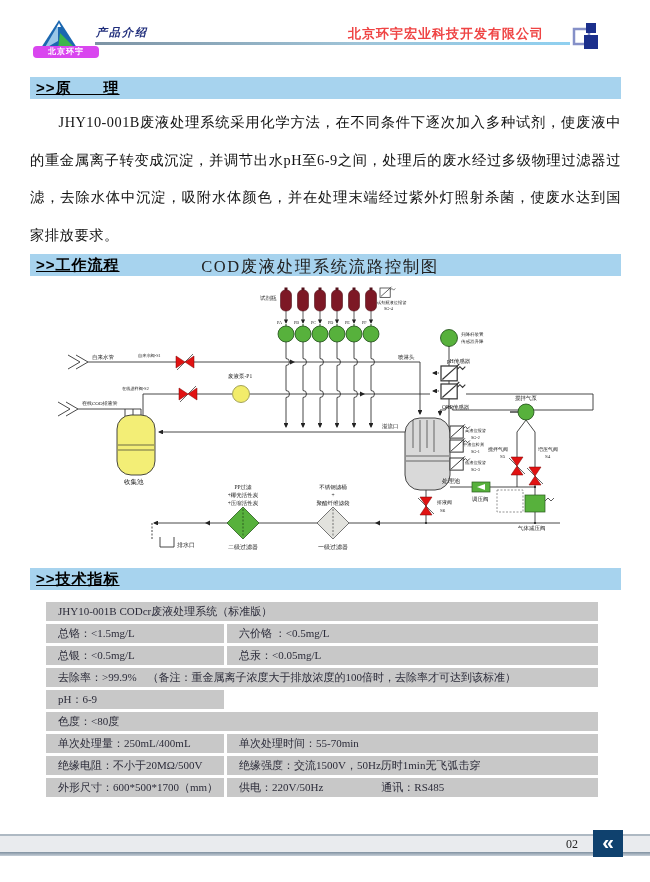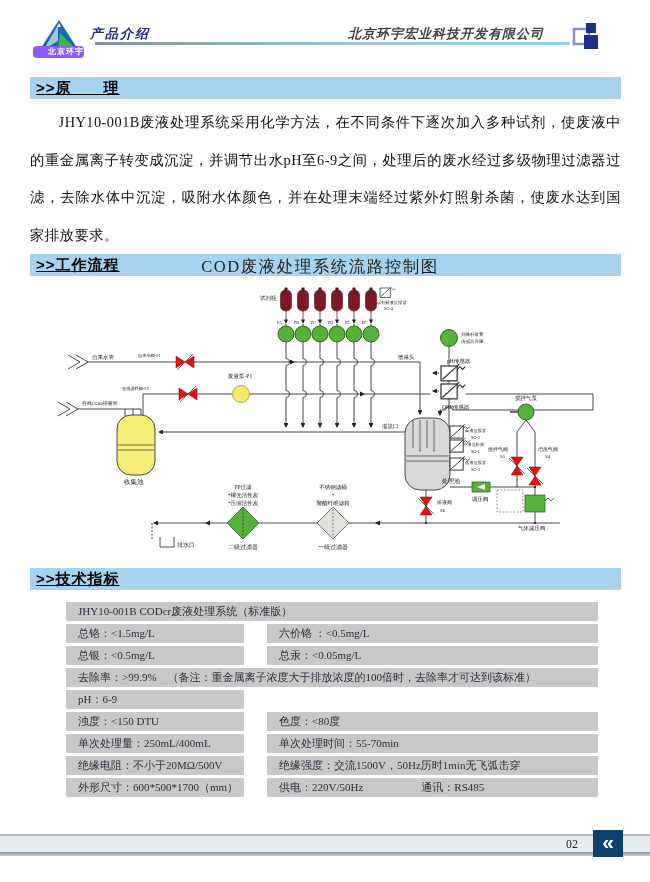--- a/index.html
+++ b/index.html
@@ -1,41 +1,41 @@
 <!DOCTYPE html>
 <html><head>
 <meta charset="utf-8">
 <style>
   html,body{margin:0;padding:0;}
   body{width:650px;height:882px;position:relative;background:#fdfdfd;font-family:"Liberation Sans",sans-serif;}
   .page{position:absolute;left:0;top:0;width:650px;height:882px;background:#ffffff;outline:1px solid #e3e3e3;overflow:hidden;}
   
   .logo{position:absolute;left:36px;top:13px;width:46px;height:46px;}
-  .logo-badge{position:absolute;left:33px;top:46px;width:51px;height:12px;background:#8b5cf6;border-radius:4px;color:#fff;
-    font-size:8px;font-weight:bold;text-align:right;line-height:12px;letter-spacing:1px;}
-  .doc-type{position:absolute;left:90px;top:25px;font-family:"Liberation Serif",serif;font-style:italic;font-weight:bold;
-    font-size:13px;color:#1f2d7b;letter-spacing:2px;}
-  .company{position:absolute;right:106px;top:25px;font-family:"Liberation Serif",serif;font-style:italic;font-weight:bold;
-    font-size:13px;color:#404040;letter-spacing:1px;}
+  .logo-badge{position:absolute;left:33px;top:46px;width:66px;height:12px;background:#d946ef;border-radius:4px;color:#fff;
+    font-size:8px;font-weight:bold;text-align:center;line-height:12px;letter-spacing:1px;}
+  .doc-type{position:absolute;left:96px;top:25px;font-family:"Liberation Serif",serif;font-style:italic;font-weight:bold;
+    font-size:11px;color:#1f2d7b;letter-spacing:2px;}
+  .company{position:absolute;right:106px;top:25px;font-family:"Liberation Serif",serif;font-weight:bold;
+    font-size:13px;color:#ef4444;letter-spacing:1px;}
   .header-line{position:absolute;left:95px;top:42px;width:475px;height:3px;
     background:linear-gradient(to right,#7d93a4,#9fc4d8 55%,#8fd0f0);}
   .header-icon{position:absolute;left:570px;top:20px;}
   
   .section-bar{position:absolute;left:30px;width:591px;height:22px;background:#a7d3ee;color:#000;
     font-size:15px;font-weight:bold;line-height:22px;padding-left:6px;box-sizing:border-box;letter-spacing:1px;text-decoration:underline;}
   
   .principle-text{position:absolute;left:30px;top:104px;width:591px;font-family:"Liberation Serif",serif;
     font-size:14.3px;line-height:37.5px;color:#121212;text-align:justify;text-indent:2em;letter-spacing:0.5px;}
   
   .diagram{position:absolute;left:30px;top:250px;width:600px;height:312px;}
   
   .spec-table{position:absolute;left:46px;top:602px;width:552px;}
   .spec-row{display:flex;gap:3px;margin-bottom:3px;}
   .spec-cell{background:#c8c8c8;height:19px;line-height:19px;font-family:"Liberation Serif",serif;
-    font-size:11px;color:#2c2c3a;padding-left:12px;box-sizing:border-box;white-space:nowrap;overflow:hidden;margin-left:20px;}
+    font-size:11px;color:#2c2c3a;padding-left:12px;box-sizing:border-box;white-space:nowrap;overflow:hidden;}
   .cell-l{width:178px;}
   .cell-r{flex:1;}
   .cell-f{flex:1;}
   .cell-spacer{display:inline-block;width:58px;}
   
   .footer-line-top{position:absolute;left:0;top:834px;width:650px;height:2px;background:#aeb9c3;}
   .footer-band{position:absolute;left:0;top:836px;width:650px;height:16px;background:#e9ebee;}
   .footer-line-bottom{position:absolute;left:0;top:852px;width:650px;height:4px;
     background:linear-gradient(to bottom,#8091a0,#c6cfd8);}
   .page-num{position:absolute;left:566px;top:836px;height:16px;line-height:16px;
@@ -308,21 +308,20 @@
       <div class="spec-cell cell-l">总银：&lt;0.5mg/L</div>
       <div class="spec-cell cell-r">总汞：&lt;0.05mg/L</div>
     </div>
     <div class="spec-row">
       <div class="spec-cell cell-f">去除率：&gt;99.9%　（备注：重金属离子浓度大于排放浓度的100倍时，去除率才可达到该标准）</div>
     </div>
     <div class="spec-row">
       <div class="spec-cell cell-l">pH：6-9</div>
     </div>
     <div class="spec-row">
-      <div class="spec-cell cell-l">浊度：&lt;150 DTU</div>
       <div class="spec-cell cell-r">色度：&lt;80度</div>
     </div>
     <div class="spec-row">
       <div class="spec-cell cell-l">单次处理量：250mL/400mL</div>
       <div class="spec-cell cell-r">单次处理时间：55-70min</div>
     </div>
     <div class="spec-row">
       <div class="spec-cell cell-l">绝缘电阻：不小于20MΩ/500V</div>
       <div class="spec-cell cell-r">绝缘强度：交流1500V，50Hz历时1min无飞弧击穿</div>
     </div>

